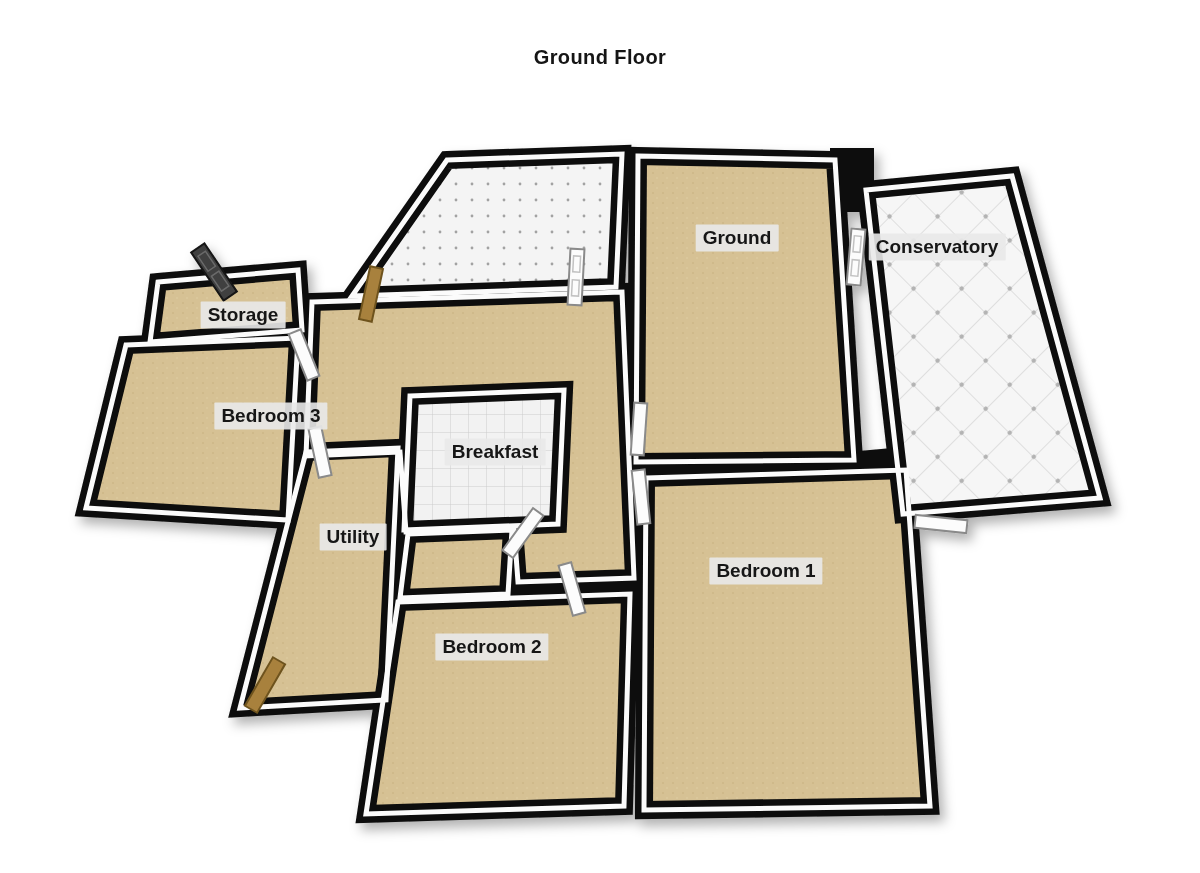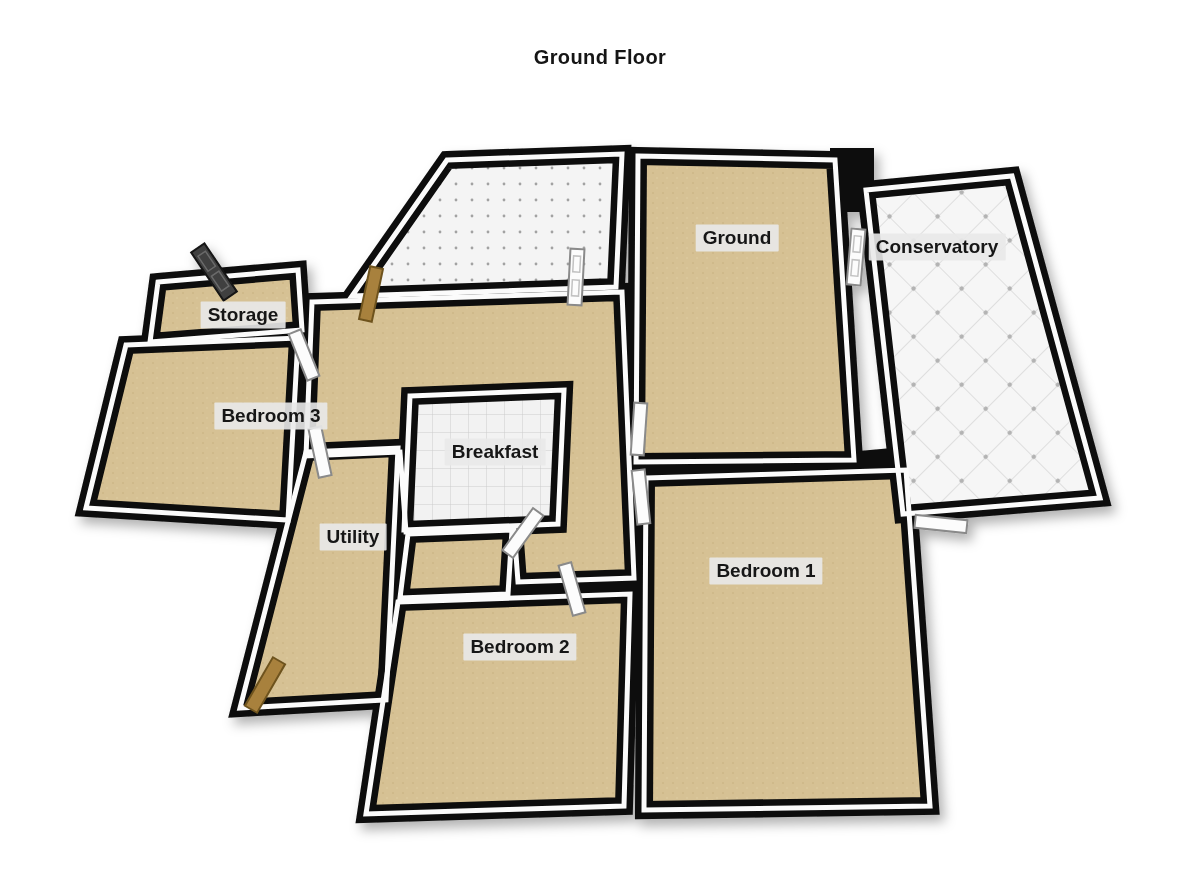--- a/index.html
+++ b/index.html
@@ -134,16 +134,16 @@
   </svg>
 
   <div class="title">Ground Floor</div>
 
   <div class="room-label" style="left:737px;top:238px;">Ground</div>
   <div class="room-label" style="left:937px;top:247px;">Conservatory</div>
   <div class="room-label" style="left:243px;top:315px;text-align:center;">Storage</div>
   <div class="room-label" style="left:228px;top:416px;margin-left:43px;">Bedroom 3</div>
   <div class="room-label" style="left:495px;top:452px;">Breakfast</div>
   <div class="room-label" style="left:353px;top:537px;">Utility</div>
-  <div class="room-label" style="left:520px;top:647px;">Bedroom 2</div>
+  <div class="room-label" style="left:492px;top:647px;">Bedroom 2</div>
   <div class="room-label" style="left:766px;top:571px;">Bedroom 1</div>
 
 </div>
 
 </body></html>

